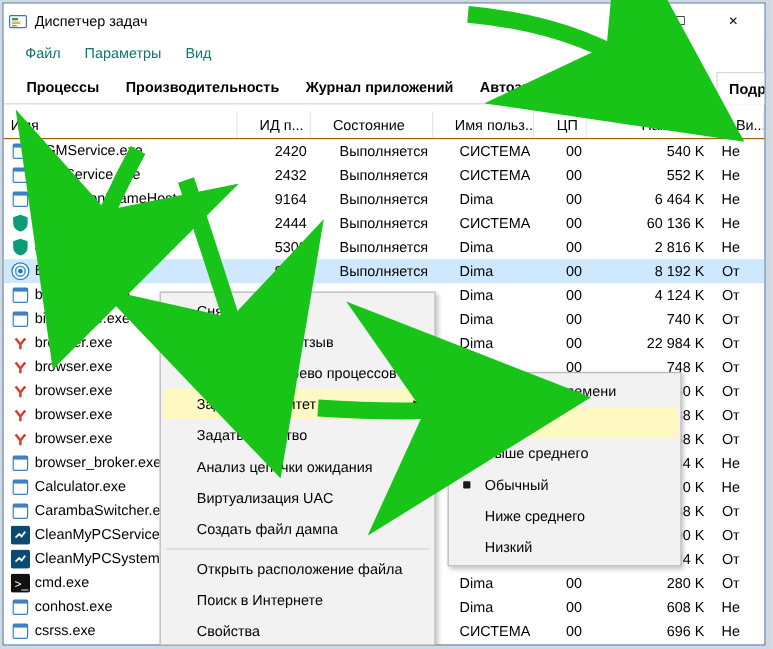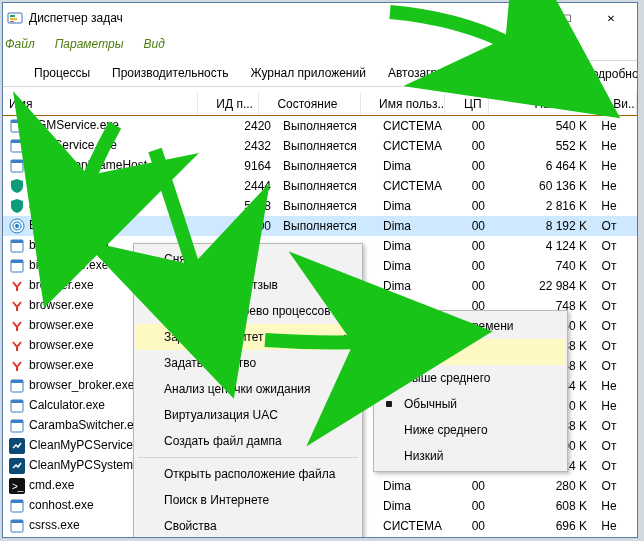--- a/index.html
+++ b/index.html
@@ -3,29 +3,29 @@
 <meta charset="utf-8">
 <style>
 * { margin: 0; padding: 0; box-sizing: border-box; font-family: "Segoe UI", Tahoma, sans-serif; }
 body { background: #d0d8e0; width: 644px; height: 541px; overflow: hidden; position: relative; }
 .window { background: #fff; border: 1px solid #5a7ca8; width: 636px; height: 536px; margin: 2px; position: relative; overflow: hidden; }
 .titlebar { height: 30px; display: flex; align-items: center; padding: 4px 4px; background: #fff; }
 .titlebar .icon { width: 16px; height: 16px; margin-right: 6px; }
 .titlebar .icon svg { width: 16px; height: 16px; }
 .titlebar .title { font-size: 12px; flex: 1; color: #000; }
 .titlebar .winbtn { width: 44px; height: 28px; display: flex; align-items: center; justify-content: center; font-size: 10px; color: #000; }
-.menubar { display: flex; padding: 2px 0; font-size: 12px; color: #4d7c0f; font-style: italic; }
+.menubar { display: flex; padding: 2px 16px; font-size: 12px; color: #0f766e; }
 .menubar > div { padding: 2px 10px 2px 2px; margin-right: 8px; }
-.tabs { display: flex; border-bottom: 1px solid #d8d8d8; padding: 0 20px; margin-top: 4px; }
+.tabs { display: flex; border-bottom: 1px solid #d8d8d8; padding: 0 8px; margin-top: 4px; font-weight: bold; }
 .tab { font-size: 12px; padding: 6px 10px; border: 1px solid transparent; border-bottom: none; color: #000; white-space: nowrap; }
 .tab.active { border-color: #d8d8d8; background: #fff; position: relative; top: 1px; }
 .headerrow { display: flex; border-bottom: 1px solid #a16207; font-size: 12px; color: #000; margin-top: 6px; gap: 12px; }
 .headerrow > div { padding: 4px 6px; border-right: 1px solid #e5e5e5; overflow: hidden; white-space: nowrap; }
 .col-name { width: 220px; }
-.col-pid  { width: 54px; text-align: right; }
+.col-pid  { width: 54px; text-align: left; }
 .col-st   { width: 100px; }
 .col-user { width: 80px; }
 .col-cpu  { width: 34px; text-align: right; }
 .col-mem  { width: 74px; text-align: right; margin-left: 28px; }
 .col-vi   { width: 32px; text-align: center; }
 .rows { font-size: 12px; color: #000; }
 .row { display: flex; height: 20px; align-items: center; }
 .row > div { padding: 0 6px; overflow: hidden; white-space: nowrap; }
 .row.selected { background: #cde8ff; }
 .proc-icon { width: 16px; height: 16px; display: inline-block; vertical-align: middle; margin-right: 4px; }

